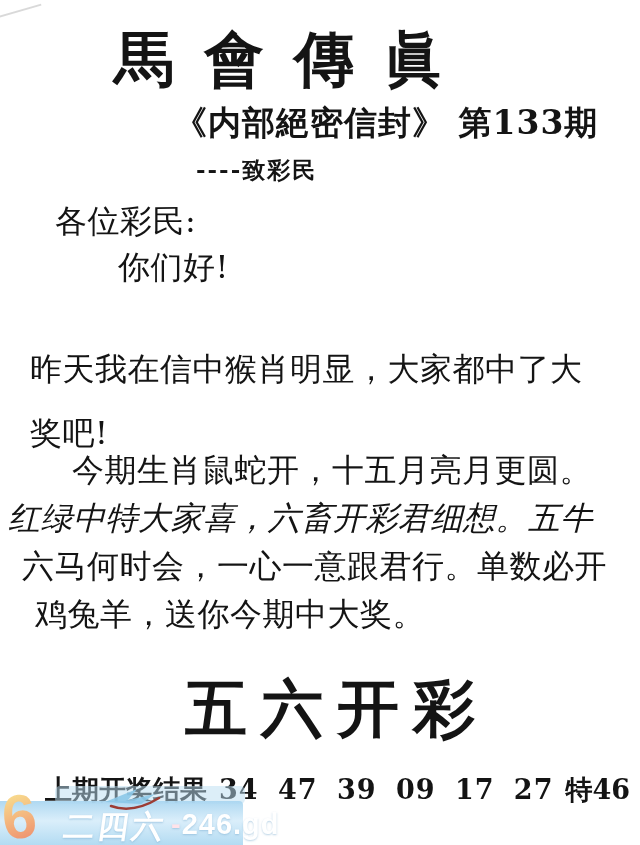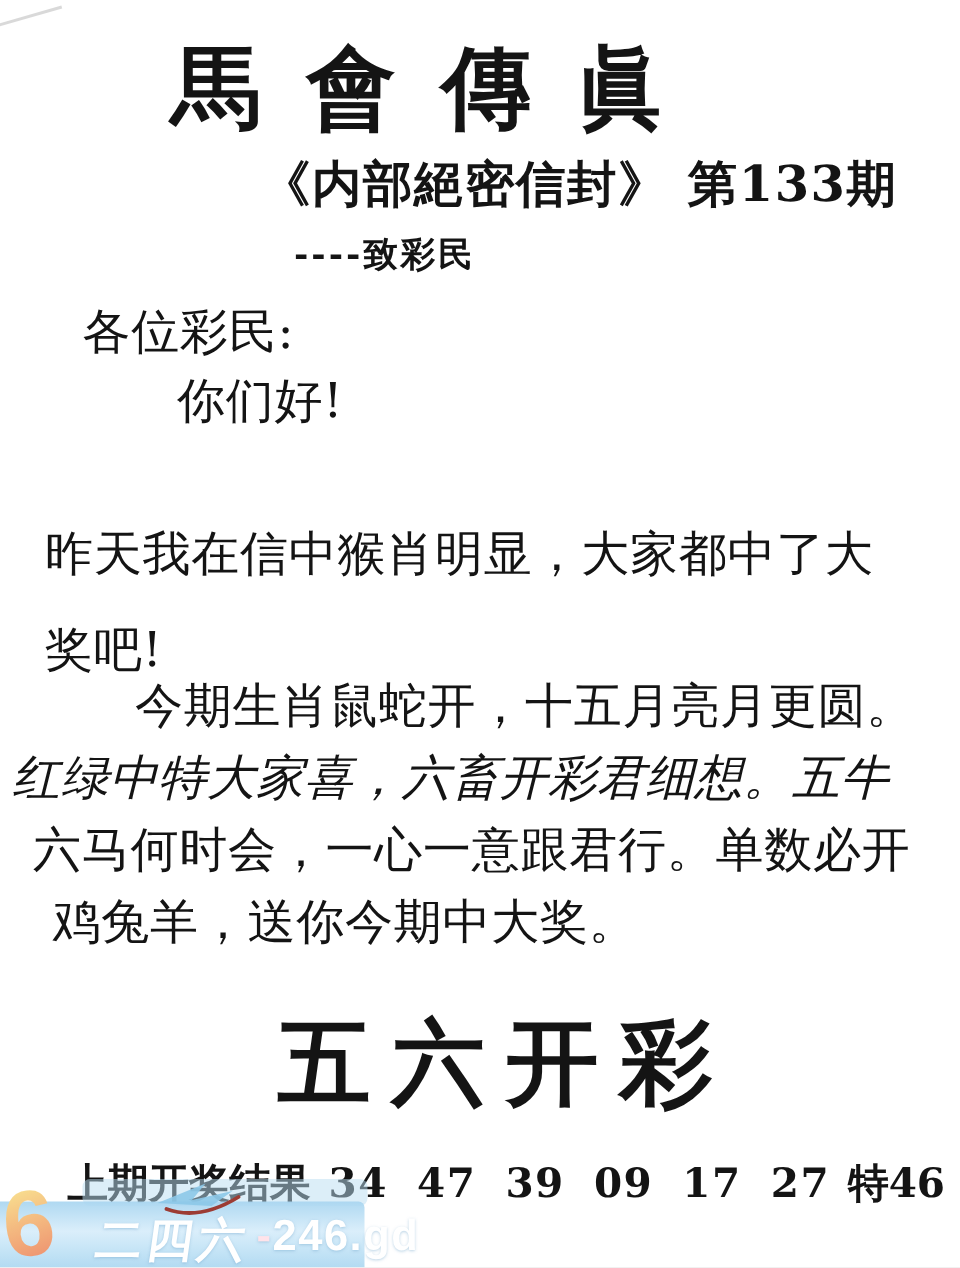--- a/index.html
+++ b/index.html
@@ -51,21 +51,21 @@
   <div class="abs title" style="left:114px;top:24px;">馬會傳眞</div>
   <div class="abs subtitle" style="left:174px;top:104px;text-align:center;">《内部絕密信封》 第133期</div>
   <div class="abs dedication" style="left:196px;top:156px;">----致彩民</div>
 
   <div class="abs bodytext" style="left:55px;top:203px;">各位彩民:</div>
   <div class="abs bodytext" style="left:118px;top:249px;">你们好!</div>
 
   <div class="abs bodytext" style="left:30px;top:351px;">昨天我在信中猴肖明显，大家都中了大</div>
   <div class="abs bodytext" style="left:30px;top:399px;margin-top:16px;">奖吧!</div>
 
-  <div class="abs bodytext" style="left:90px;top:452px;text-align:center;">今期生肖鼠蛇开，十五月亮月更圆。</div>
+  <div class="abs bodytext" style="left:72px;top:452px;text-align:center;">今期生肖鼠蛇开，十五月亮月更圆。</div>
   <div class="abs bodytext" style="left:8px;top:500px;font-style:italic;">红绿中特大家喜，六畜开彩君细想。五牛</div>
   <div class="abs bodytext" style="left:22px;top:548px;">六马何时会，一心一意跟君行。单数必开</div>
   <div class="abs bodytext" style="left:35px;top:596px;">鸡兔羊，送你今期中大奖。</div>
 
   <div class="abs slogan" style="left:185px;top:672px;">五六开彩</div>
 
   <div class="abs result" style="left:45px;top:774px;">
     <span>上期开奖结果</span>
     <span class="nums">34 47 39 09 17 27</span>
     <span>特46</span>

